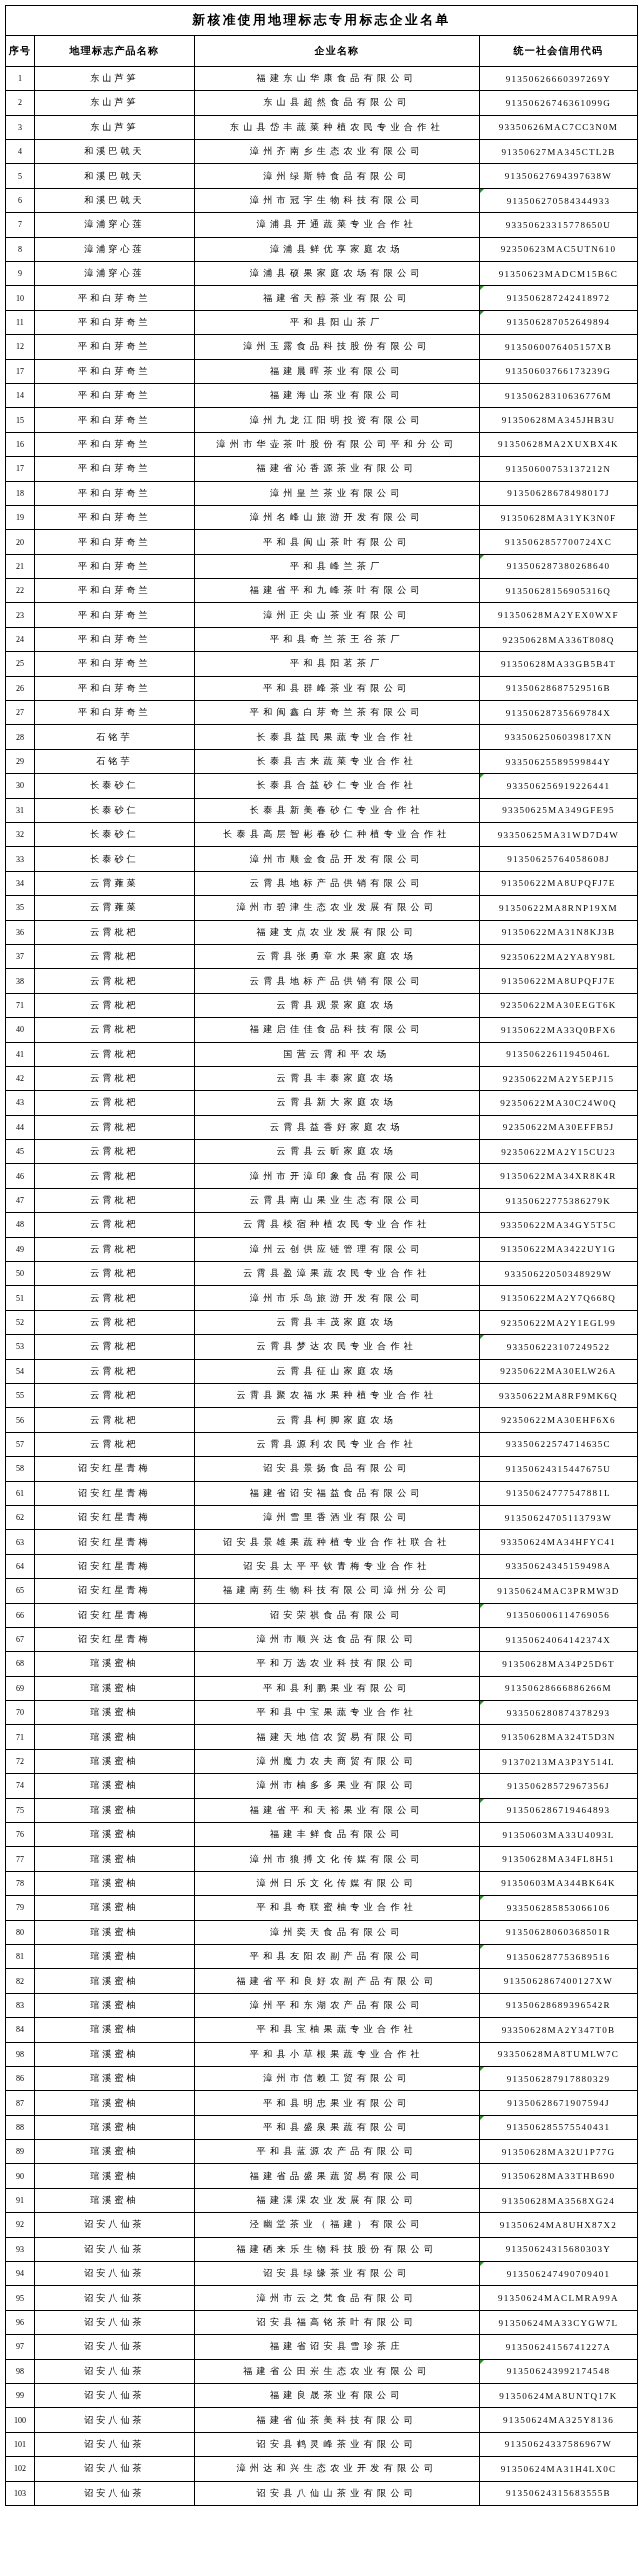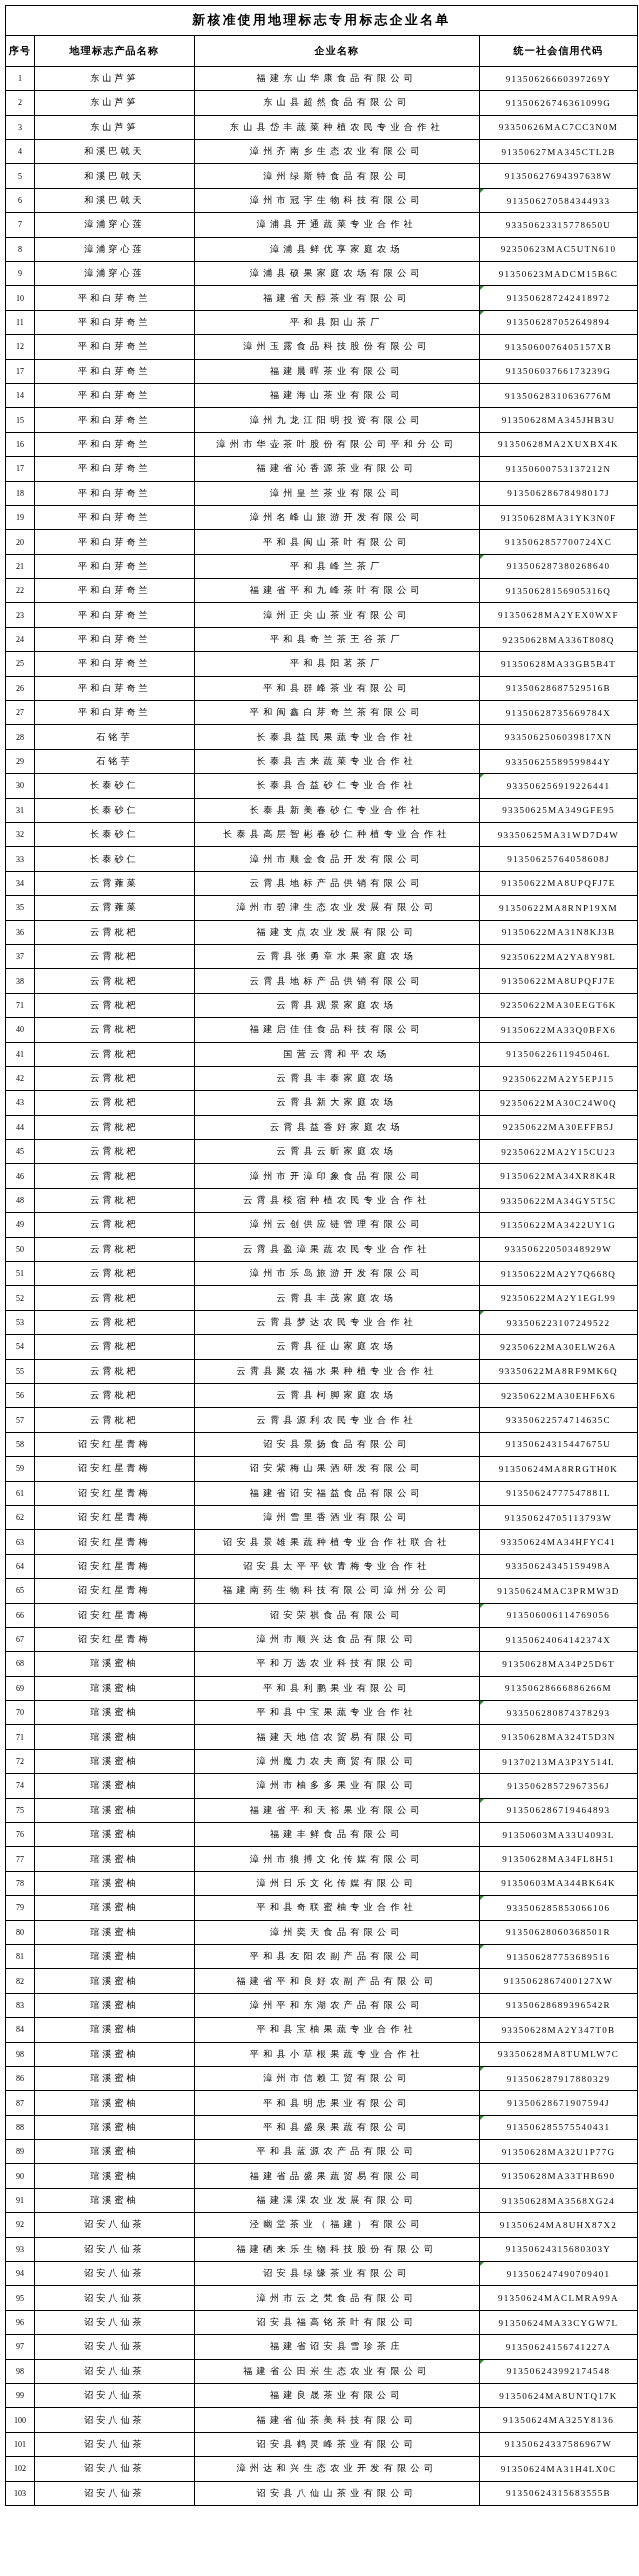--- a/index.html
+++ b/index.html
@@ -370,20 +370,26 @@
         <td class="c2">云霄县云昕家庭农场</td>
         <td class="c3">92350622MA2Y15CU23</td>
       </tr>
       <tr class="data-row">
         <td class="c0">46</td>
         <td class="c1">云霄枇杷</td>
         <td class="c2">漳州市开漳印象食品有限公司</td>
         <td class="c3">91350622MA34XR8K4R</td>
       </tr>
       <tr class="data-row">
+        <td class="c0">47</td>
+        <td class="c1">云霄枇杷</td>
+        <td class="c2">云霄县南山果业生态有限公司</td>
+        <td class="c3">91350622775386279K</td>
+      </tr>
+      <tr class="data-row">
         <td class="c0">48</td>
         <td class="c1">云霄枇杷</td>
         <td class="c2">云霄县棪宿种植农民专业合作社</td>
         <td class="c3">93350622MA34GY5T5C</td>
       </tr>
       <tr class="data-row">
         <td class="c0">49</td>
         <td class="c1">云霄枇杷</td>
         <td class="c2">漳州云创供应链管理有限公司</td>
         <td class="c3">91350622MA3422UY1G</td>
@@ -434,26 +440,20 @@
         <td class="c0">57</td>
         <td class="c1">云霄枇杷</td>
         <td class="c2">云霄县源利农民专业合作社</td>
         <td class="c3">93350622574714635C</td>
       </tr>
       <tr class="data-row">
         <td class="c0">58</td>
         <td class="c1">诏安红星青梅</td>
         <td class="c2">诏安县景扬食品有限公司</td>
         <td class="c3">91350624315447675U</td>
-      </tr>
-      <tr class="data-row">
-        <td class="c0">59</td>
-        <td class="c1">诏安红星青梅</td>
-        <td class="c2">诏安紫梅山果酒研发有限公司</td>
-        <td class="c3">91350624MA8RRGTH0K</td>
       </tr>
       <tr class="data-row">
         <td class="c0">61</td>
         <td class="c1">诏安红星青梅</td>
         <td class="c2">福建省诏安福益食品有限公司</td>
         <td class="c3">91350624777547881L</td>
       </tr>
       <tr class="data-row">
         <td class="c0">62</td>
         <td class="c1">诏安红星青梅</td>

